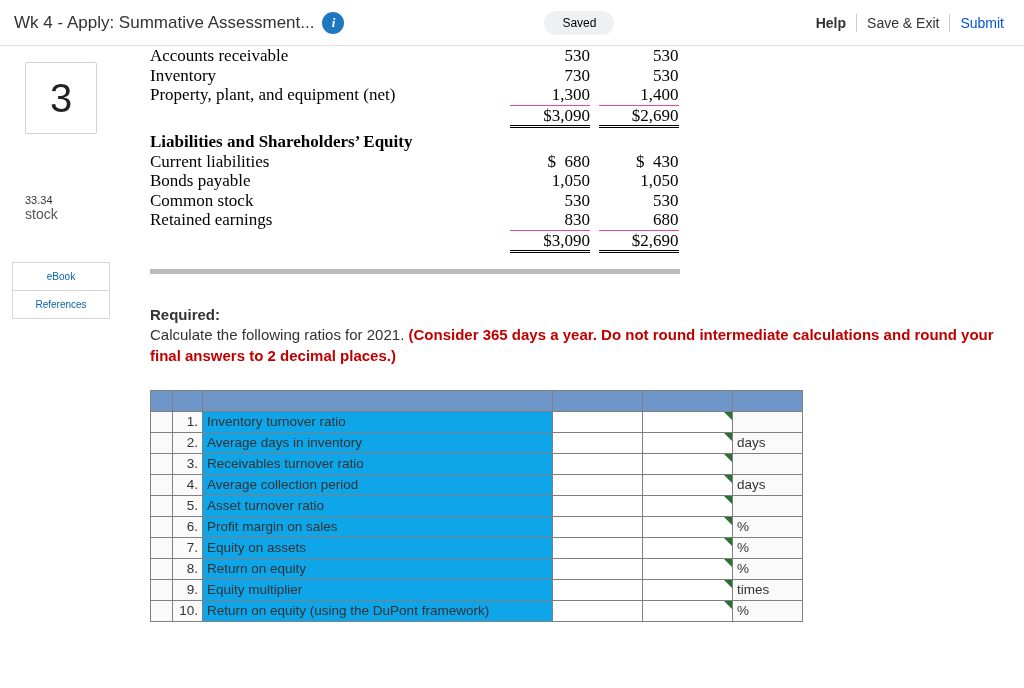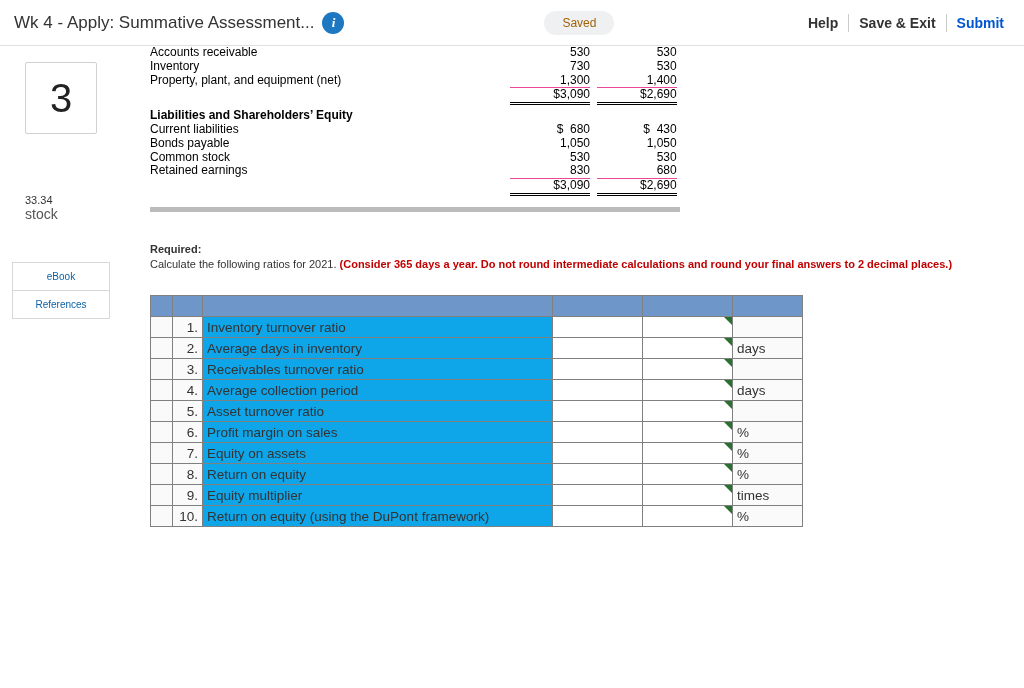--- a/index.html
+++ b/index.html
@@ -1,43 +1,43 @@
 <!DOCTYPE html>
 <html><head>
 <meta charset="utf-8">
 <style>
 * { box-sizing: border-box; margin: 0; padding: 0; }
 body { font-family: Arial, Helvetica, sans-serif; font-size: 14px; color: #333; background: #fff; width: 1024px; }
 .topbar { display: flex; align-items: center; padding: 8px 14px; border-bottom: 1px solid #e0e0e0; height: 46px; }
 .title { font-size: 17px; color: #333; font-weight: 400; }
 .info-icon { display: inline-flex; align-items: center; justify-content: center; width: 22px; height: 22px; border-radius: 50%; background: #1d78c1; color: #fff; font-family: Georgia, serif; font-style: italic; font-weight: bold; font-size: 13px; margin-left: 8px; }
-.saved-pill { margin-left: 200px; background: #eef0f2; color: #a16207; font-size: 12px; padding: 5px 18px; border-radius: 14px; }
+.saved-pill { margin-left: 200px; background: #eef0f2; color: #000000; font-size: 12px; padding: 5px 18px; border-radius: 14px; }
 .top-right { margin-left: auto; display: flex; align-items: center; gap: 4px; font-size: 14px; }
-.top-right .btn { font-weight: 700; cursor: pointer; padding: 4px 6px; }
+.top-right .btn { font-weight: 400; cursor: pointer; padding: 4px 6px; }
 .top-right .help { font-weight: 700; }
 .top-right .submit { color: #0056d2; }
 .divider { width: 1px; height: 18px; background: #ccc; }
 .layout { display: flex; }
 .leftcol { width: 122px; padding-top: 10px; display: flex; flex-direction: column; align-items: center; }
 .qbox { width: 72px; height: 72px; border: 1px solid #d0d0d0; border-radius: 2px; display: flex; align-items: center; justify-content: center; font-size: 40px; color: #222; font-weight: 400; margin-top: 6px; }
 .pts { margin-top: 60px; text-align: left; width: 72px; font-size: 14px; color: #555; }
 .pts .ptv { color: #333; font-size: 11px; }
 .link-stack { margin-top: 40px; width: 100%; padding: 0 12px; }
 .link-btn { border: 1px solid #d8d8d8; color: #0b62a8; font-size: 10px; padding: 8px 6px; text-align: center; cursor: pointer; background: #fff; }
 .link-btn + .link-btn { border-top: none; }
 .maincol { flex: 1; padding: 0 10px 20px 28px; }
-.mono { font-family: Liberation Sans, sans-serif; font-size: 12px; line-height: 1.15; white-space: pre; color: #000; }
+.mono { font-family: Liberation Serif, serif; font-size: 17px; line-height: 1.15; white-space: pre; color: #000; }
 .fin-row { display: flex; }
 .fin-label { width: 360px; }
 .amt { width: 80px; text-align: right; }
 .u { border-bottom: 1px solid #ec4899; text-align: right; }
 .dbl { border-bottom: 3px double #000; text-align: right; }
 .shade { display: inline-block; height: 5px; background: #bbb; width: 100%; margin-top: 2px; }
 .section-gap { height: 4px; }
-.req { margin-top: 26px; font-size: 11px; line-height: 1.35; }
+.req { margin-top: 26px; font-size: 15px; line-height: 1.35; }
 .req b { font-weight: 700; }
 .req .red { color: #c00000; font-weight: 700; }
 .ans-table { border-collapse: collapse; margin-top: 24px; }
 .ans-table td { border: 1px solid #808080; font-size: 13.5px; height: 21px; vertical-align: middle; }
 .ans-table tr.hdr td { background: #6e96c8; height: 21px; }
 .c-blank-xs { width: 22px; background: #fafafa; }
 .c-num { width: 30px; text-align: right; padding-right: 4px; background: #fafafa; }
 .c-desc { width: 350px; padding-left: 4px; background: #0ea5e9; }
 .c-in1 { width: 90px; position: relative; background: #fff; }
 .c-in2 { width: 90px; position: relative; background: #fff; }

